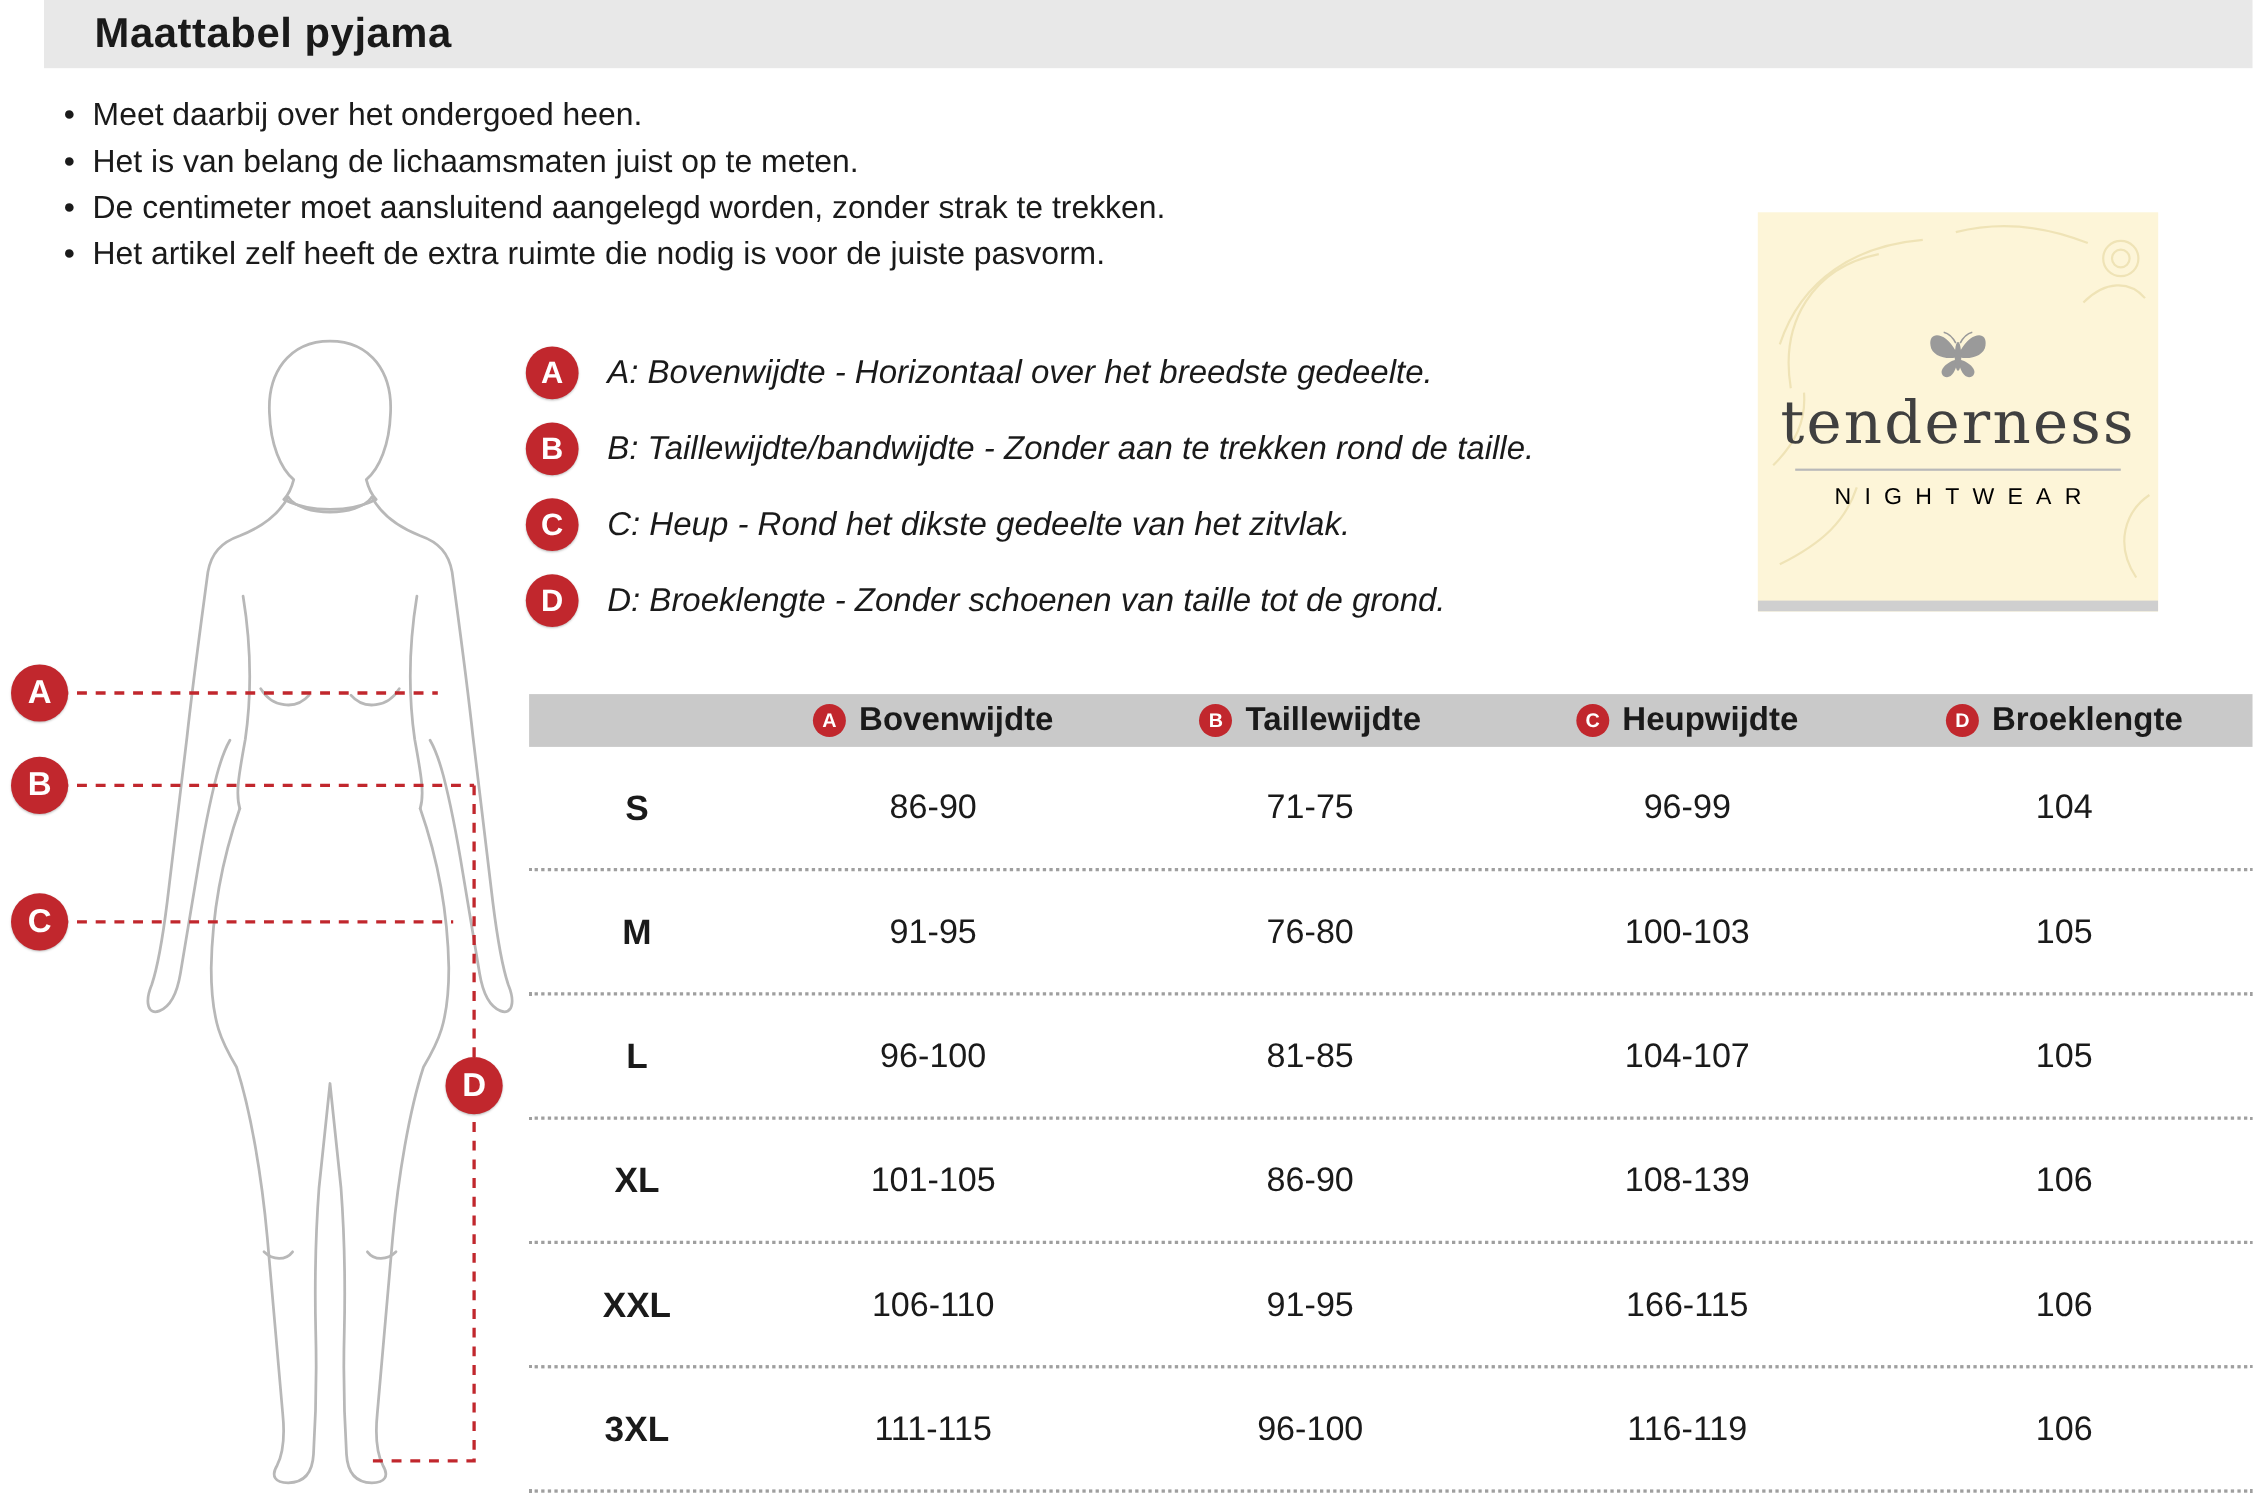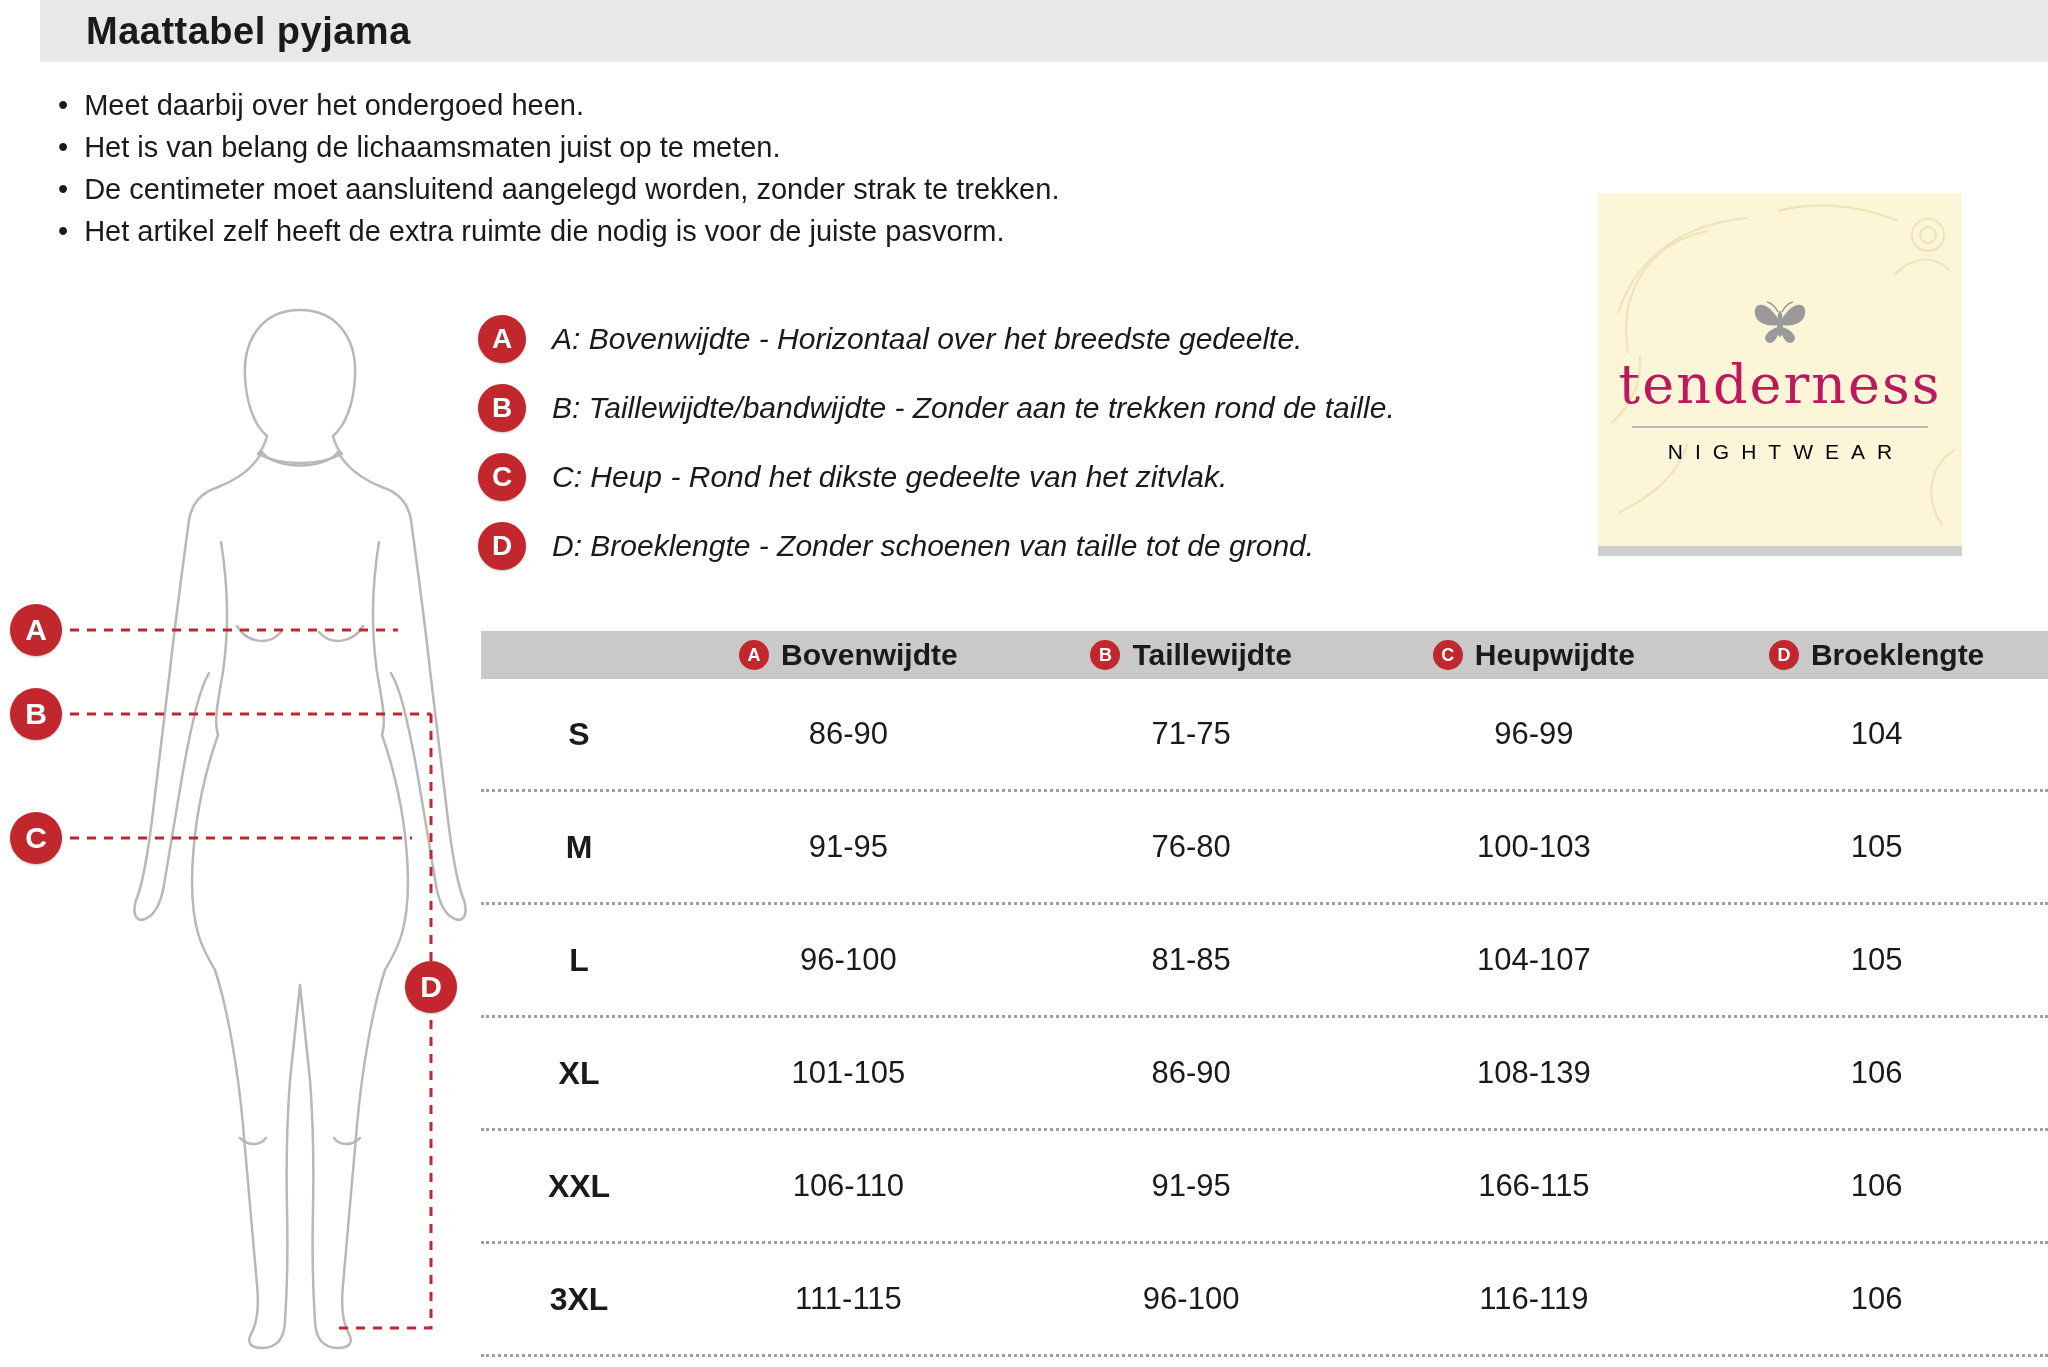--- a/index.html
+++ b/index.html
@@ -47,21 +47,21 @@
 
   
   .brand-logo {
     position:absolute; left:1598px; top:193px; width:364px; height:363px;
     background:#fdf5d8; overflow:hidden;
     display:flex; flex-direction:column; align-items:center;
     padding-top:100px; box-sizing:border-box;
   }
   .logo-deco { position:absolute; inset:0; }
   .brand-name {
-    font-family:"DejaVu Serif", serif; font-size:54px; color:#be185d;
+    font-family:"DejaVu Serif", serif; font-size:54px; color:#404040;
     letter-spacing:2px; margin-top:4px; position:relative;
   }
   .brand-divider { width:296px; height:2px; background:#b9b9b9; margin:10px 0 12px; position:relative; }
   .brand-subtitle {
     font-size:21px; color:#000000; letter-spacing:12px; padding-left:12px; position:relative;
   }
   .logo-footer-strip { position:absolute; left:0; right:0; bottom:0; height:10px; background:#cfcfcf; }
   .butterfly { position:relative; }
 
   

